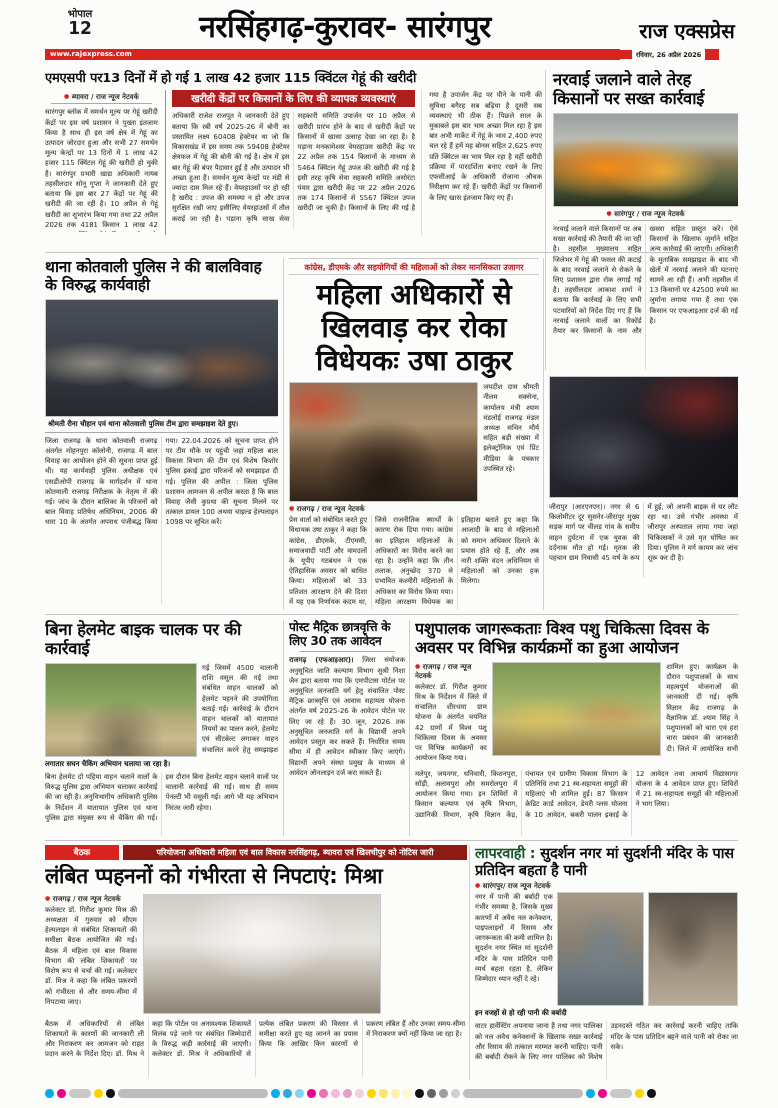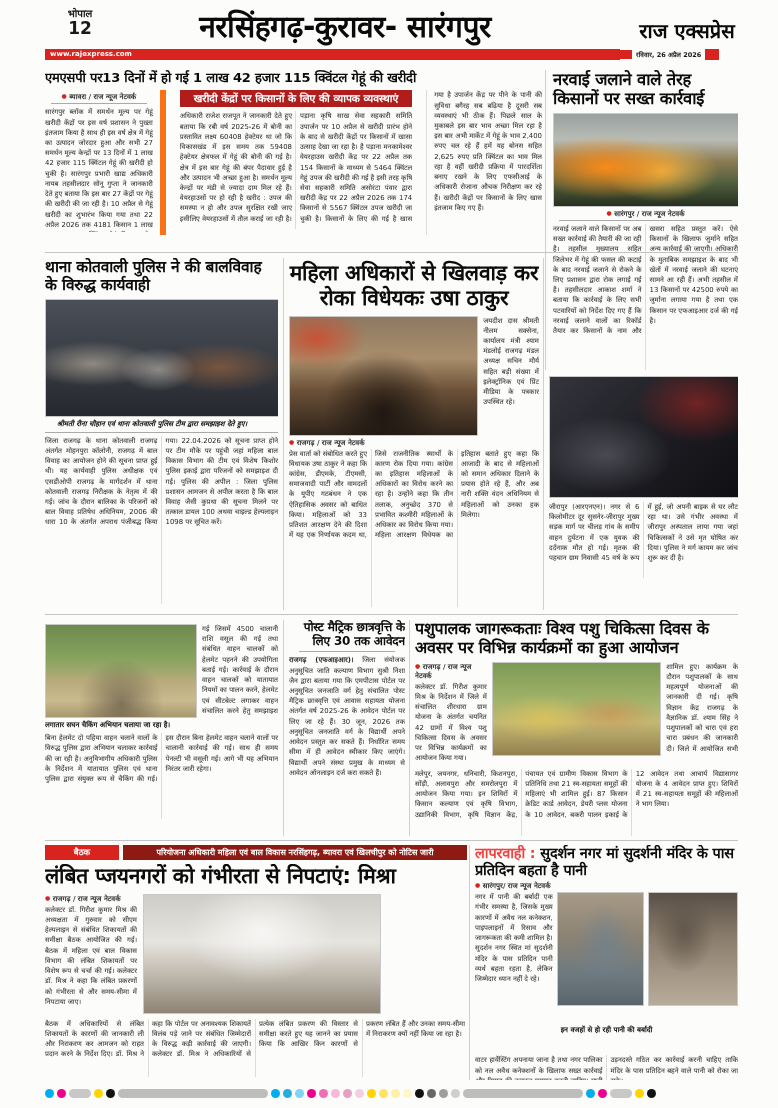--- a/index.html
+++ b/index.html
@@ -55,21 +55,21 @@
 </div>
 
 <div class="abs" style="left:45px;top:70px;width:497px;height:178px;overflow:hidden;">
   <div class="headline" style="font-size:13px;">एमएसपी पर13 दिनों में हो गई 1 लाख 42 हजार 115 क्विंटल गेहूं की खरीदी</div>
   <div style="display:flex;gap:7px;margin-top:5px;">
     <div style="width:116px;">
       <div class="byline"><span class="bdot">●</span> <span>ब्यावरा / राज न्यूज नेटवर्क</span></div>
       <div class="byline-rule"></div>
       <div class="bodytxt" style="height:125px;">सारंगपुर ब्लॉक में समर्थन मूल्य पर गेहूं खरीदी केंद्रों पर इस वर्ष प्रशासन ने पुख्ता इंतजाम किया है साथ ही इस वर्ष क्षेत्र में गेहूं का उत्पादन जोरदार हुआ और सभी 27 समर्थन मूल्य केन्द्रों पर 13 दिनों में 1 लाख 42 हजार 115 क्विंटल गेहूं की खरीदी हो चुकी है। सारंगपुर प्रभारी खाद्य अधिकारी नायब तहसीलदार सोनू गुप्ता ने जानकारी देते हुए बताया कि इस बार 27 केंद्रों पर गेहूं की खरीदी की जा रही है। 10 अप्रैल से गेहूं खरीदी का शुभारंभ किया गया तथा 22 अप्रैल 2026 तक 4181 किसान 1 लाख 42 हजार 115 क्विंटल गेहूं की उपज बेच चुके हैं। कृषि साख सेवा सहकारी समिति तलेनी में 22 अप्रैल तक 217 किसानों से 7 हजार 4 सौ 3 क्विंटल उपज की खरीदी की है।</div>
     </div>
-    <div style="width:250px;border-left:6px solid #f97316;border-right:1px solid #dcdcdc;padding:0 14px;">
+    <div style="width:250px;border-left:1px solid #f97316;border-right:1px solid #dcdcdc;padding:0 6px;">
       <div class="subheadbox">खरीदी केंद्रों पर किसानों के लिए की व्यापक व्यवस्थाएं</div>
       <div class="bodytxt cols2" style="height:118px;margin-top:4px;">
         <span>अधिकारी राजेश राजपूत ने जानकारी देते हुए बताया कि रबी वर्ष 2025-26 में बोनी का प्रस्तावित लक्ष्य 60408 हेक्टेयर था जो कि विकासखंड में इस समय तक 59408 हेक्टेयर क्षेत्रफल में गेहूं की बोनी की गई है। क्षेत्र में इस बार गेहूं की बंपर पैदावार हुई है और उत्पादन भी अच्छा हुआ है। समर्थन मूल्य केन्द्रों पर मंडी से ज्यादा दाम मिल रहे हैं। वेयरहाउसों पर हो रही है खरीद : उपज की समस्या न हो और उपज सुरक्षित रखी जाए इसीलिए वेयरहाउसों में तौल कराई जा रही है। पड़ाना कृषि साख सेवा सहकारी समिति उपार्जन पर 10 अप्रैल से खरीदी प्रारंभ होने के बाद से खरीदी केंद्रों पर किसानों में खासा उत्साह देखा जा रहा है।</span> <span>है पड़ाना मनकामेश्वर वेयरहाउस खरीदी केंद्र पर 22 अप्रैल तक 154 किसानों के माध्यम से 5464 क्विंटल गेहूं उपज की खरीदी की गई है इसी तरह कृषि सेवा सहकारी समिति असोरंटा पंवार द्वारा खरीदी केंद्र पर 22 अप्रैल 2026 तक 174 किसानों से 5567 क्विंटल उपज खरीदी जा चुकी है। किसानों के लिए की गई है खास व्यवस्था : खरीदी केंद्रों पर छाया, पानी और तुलाई की समुचित व्यवस्था की गई है।</span>
       </div>
     </div>
     <div style="width:116px;">
       <div class="bodytxt" style="height:145px;">गया है उपार्जन केंद्र पर पीने के पानी की सुविधा बगैरह सब बढ़िया है दूसरी सब व्यवस्थाएं भी ठीक हैं। पिछले साल के मुकाबले इस बार भाव अच्छा मिल रहा है इस बार अभी मार्केट में गेहूं के भाव 2,400 रुपए चल रहे हैं हमें यह बोनस सहित 2,625 रुपए प्रति क्विंटल का भाव मिल रहा है वहीं खरीदी प्रक्रिया में पारदर्शिता बनाए रखने के लिए एफसीआई के अधिकारी रोजाना औचक निरीक्षण कर रहे हैं। खरीदी केंद्रों पर किसानों के लिए खास इंतजाम किए गए हैं।</div>
     </div>
   </div>
 </div>
@@ -80,59 +80,61 @@
   <div class="byline"><span class="bdot">●</span> <span>सारंगपुर / राज न्यूज नेटवर्क</span></div>
   <div class="byline-rule"></div>
   <div class="bodytxt cols2" style="height:158px;">नरवाई जलाने वाले किसानों पर अब सख्त कार्रवाई की तैयारी की जा रही है। तहसील मुख्यालय सहित जिलेभर में गेहूं की फसल की कटाई के बाद नरवाई जलाने से रोकने के लिए प्रशासन द्वारा रोक लगाई गई है। तहसीलदार आकाश शर्मा ने बताया कि कार्रवाई के लिए सभी पटवारियों को निर्देश दिए गए हैं कि नरवाई जलाने वालों का रिकॉर्ड तैयार कर किसानों के नाम और खसरा सहित प्रस्तुत करें। ऐसे किसानों के खिलाफ जुर्माने सहित अन्य कार्रवाई की जाएगी। अधिकारी के मुताबिक समझाइश के बाद भी खेतों में नरवाई जलाने की घटनाएं सामने आ रही हैं। अभी तहसील में 13 किसानों पर 42500 रुपये का जुर्माना लगाया गया है तथा एक किसान पर एफआइआर दर्ज की गई है।</div>
 </div>
 
 <div class="hrule" style="left:45px;top:252px;width:693px;"></div>
 
 <div class="abs" style="left:45px;top:258px;width:233px;height:352px;overflow:hidden;">
   <div class="headline" style="font-size:15.5px;">थाना कोतवाली पुलिस ने की बालविवाह के विरुद्ध कार्यवाही</div>
   <div class="photo ph-night" style="width:100%;height:116px;margin-top:4px;"></div>
-  <div class="caption" style="margin:3px 12px;font-style:italic;">श्रीमती रीना चौहान एवं थाना कोतवाली पुलिस टीम द्वारा समझाइश देते हुए।</div>
+  <div class="caption" style="margin:3px 3px;">श्रीमती रीना चौहान एवं थाना कोतवाली पुलिस टीम द्वारा समझाइश देते हुए।</div>
   <div class="byline-rule" style="margin:0 0 3px 0;"></div>
   <div class="bodytxt cols2" style="height:168px;">जिला राजगढ़ के थाना कोतवाली राजगढ़ अंतर्गत मोहनपुरा कॉलोनी, राजगढ़ में बाल विवाह का आयोजन होने की सूचना प्राप्त हुई थी। यह कार्यवाही पुलिस अधीक्षक एवं एसडीओपी राजगढ़ के मार्गदर्शन में थाना कोतवाली राजगढ़ निरीक्षक के नेतृत्व में की गई। जांच के दौरान बालिका के परिजनों को बाल विवाह प्रतिषेध अधिनियम, 2006 की धारा 10 के अंतर्गत अपराध पंजीबद्ध किया गया। 22.04.2026 को सूचना प्राप्त होने पर टीम मौके पर पहुंची जहां महिला बाल विकास विभाग की टीम एवं विशेष किशोर पुलिस इकाई द्वारा परिजनों को समझाइश दी गई। पुलिस की अपील : जिला पुलिस प्रशासन आमजन से अपील करता है कि बाल विवाह जैसी कुप्रथा की सूचना मिलने पर तत्काल डायल 100 अथवा चाइल्ड हेल्पलाइन 1098 पर सूचित करें।</div>
 </div>
 
 <div class="vrule" style="left:283px;top:258px;height:352px;"></div>
 
 <div class="abs" style="left:289px;top:258px;width:250px;height:352px;overflow:hidden;">
-  <div class="headline" style="font-size:21px;text-align:center;margin-top:3px;">महिला अधिकारों से खिलवाड़ कर रोका विधेयकः उषा ठाकुर</div>
+  <div class="kicker">कांग्रेस, डीएमके और सहयोगियों की महिलाओं को लेकर मानसिकता उजागर</div>
+  <div class="headline" style="font-size:28px;text-align:center;margin-top:3px;">महिला अधिकारों से खिलवाड़ कर रोका विधेयकः उषा ठाकुर</div>
   <div style="display:flex;gap:5px;margin-top:5px;">
     <div class="photo ph-press" style="width:188px;height:118px;"></div>
     <div class="bodytxt" style="width:56px;height:118px;">जयदीश दास श्रीमती नीलम सक्सेना, कार्यालय मंत्री श्याम मंडलोई राजगढ़ मंडल अध्यक्ष सचिन मौर्य सहित बड़ी संख्या में इलेक्ट्रॉनिक एवं प्रिंट मीडिया के पत्रकार उपस्थित रहे।</div>
   </div>
   <div class="byline" style="text-align:left;"><span class="bdot">●</span> <span>राजगढ़ / राज न्यूज नेटवर्क</span></div>
   <div class="bodytxt cols3" style="height:158px;">प्रेस वार्ता को संबोधित करते हुए विधायक उषा ठाकुर ने कहा कि कांग्रेस, डीएमके, टीएमसी, समाजवादी पार्टी और वामदलों के यूपीए गठबंधन ने एक ऐतिहासिक अवसर को बाधित किया। महिलाओं को 33 प्रतिशत आरक्षण देने की दिशा में यह एक निर्णायक कदम था, जिसे राजनीतिक स्वार्थों के कारण रोक दिया गया। कांग्रेस का इतिहास महिलाओं के अधिकारों का विरोध करने का रहा है। उन्होंने कहा कि तीन तलाक, अनुच्छेद 370 से प्रभावित कश्मीरी महिलाओं के अधिकार का विरोध किया गया। महिला आरक्षण विधेयक का इतिहास बताते हुए कहा कि आजादी के बाद से महिलाओं को समान अधिकार दिलाने के प्रयास होते रहे हैं, और अब नारी शक्ति वंदन अधिनियम से महिलाओं को उनका हक मिलेगा।</div>
 </div>
 
 <div class="vrule" style="left:543px;top:258px;height:352px;"></div>
 
 <div class="abs" style="left:549px;top:372px;width:189px;height:238px;overflow:hidden;">
   <div class="photo ph-accident" style="width:100%;height:120px;margin-top:4px;"></div>
   <div class="bodytxt cols2" style="height:76px;margin-top:4px;">जीरापुर (आरएनएन)। नगर से 6 किलोमीटर दूर सुसनेर-जीरापुर मुख्य सड़क मार्ग पर चीलड़ गांव के समीप वाहन दुर्घटना में एक युवक की दर्दनाक मौत हो गई। मृतक की पहचान ग्राम निवासी 45 वर्ष के रूप में हुई, जो अपनी बाइक से घर लौट रहा था। उसे गंभीर अवस्था में जीरापुर अस्पताल लाया गया जहां चिकित्सकों ने उसे मृत घोषित कर दिया। पुलिस ने मर्ग कायम कर जांच शुरू कर दी है।</div>
 </div>
 
 <div class="hrule" style="left:45px;top:614px;width:693px;"></div>
 
 <div class="abs" style="left:45px;top:620px;width:233px;height:216px;overflow:hidden;">
+  <div class="headline" style="font-size:16.5px;">बिना हेलमेट बाइक चालक पर की कार्रवाई</div>
   <div style="display:flex;gap:5px;margin-top:4px;">
     <div class="photo ph-police" style="width:150px;height:92px;"></div>
     <div class="bodytxt" style="width:76px;height:92px;">गई जिसमें 4500 चालानी राशि वसूल की गई तथा संबंधित वाहन चालकों को हेलमेट पहनने की उपयोगिता बताई गई। कार्रवाई के दौरान वाहन चालकों को यातायात नियमों का पालन करने, हेलमेट एवं सीटबेल्ट लगाकर वाहन संचालित करने हेतु समझाइश भी दी गई।</div>
   </div>
   <div class="caption" style="margin:3px 0;">लगातार सघन चैकिंग अभियान चलाया जा रहा है।</div>
   <div class="bodytxt cols2" style="height:86px;">बिना हेलमेट दो पहिया वाहन चलाने वालों के विरुद्ध पुलिस द्वारा अभियान चलाकर कार्रवाई की जा रही है। अनुविभागीय अधिकारी पुलिस के निर्देशन में यातायात पुलिस एवं थाना पुलिस द्वारा संयुक्त रूप से चैकिंग की गई। इस दौरान बिना हेलमेट वाहन चलाने वालों पर चालानी कार्रवाई की गई। साथ ही समय पेनल्टी भी वसूली गई। आगे भी यह अभियान निरंतर जारी रहेगा।</div>
 </div>
 
 <div class="vrule" style="left:283px;top:620px;height:216px;"></div>
 
 <div class="abs" style="left:289px;top:620px;width:116px;height:216px;overflow:hidden;">
-  <div class="headline" style="font-size:12px;text-align:right;">पोस्ट मैट्रिक छात्रवृत्ति के लिए 30 तक आवेदन</div>
+  <div class="headline" style="font-size:12px;text-align:left;">पोस्ट मैट्रिक छात्रवृत्ति के लिए 30 तक आवेदन</div>
   <div class="byline-rule" style="margin:3px 10px;"></div>
   <div class="bodytxt" style="height:168px;">
     <b>राजगढ़ (एफआइआर)।</b>
     <span>जिला संयोजक अनुसूचित जाति कल्याण विभाग सुश्री निशा जैन द्वारा बताया गया कि एमपीटास पोर्टल पर अनुसूचित जनजाति वर्ग हेतु संचालित पोस्ट मैट्रिक छात्रवृत्ति एवं आवास सहायता योजना अंतर्गत वर्ष 2025-26 के आवेदन पोर्टल पर लिए जा रहे हैं। 30 जून, 2026 तक अनुसूचित जनजाति वर्ग के विद्यार्थी अपने आवेदन प्रस्तुत कर सकते हैं। निर्धारित समय सीमा में ही आवेदन स्वीकार किए जाएंगे। विद्यार्थी अपने संस्था प्रमुख के माध्यम से आवेदन ऑनलाइन दर्ज करा सकते हैं।</span>
   </div>
 </div>
 
 <div class="vrule" style="left:409px;top:620px;height:216px;"></div>
 
 <div class="abs" style="left:415px;top:620px;width:323px;height:216px;overflow:hidden;">
@@ -147,45 +149,45 @@
   </div>
   <div class="bodytxt cols3" style="height:104px;margin-top:5px;">मलेपुर, जयनगर, धनिचारी, किशनपुरा, सोंड़ी, अलावपुरा और समरोलपुरा में आयोजन किया गया। इन शिविरों में किसान कल्याण एवं कृषि विभाग, उद्यानिकी विभाग, कृषि विज्ञान केंद्र, पंचायत एवं ग्रामीण विकास विभाग के प्रतिनिधि तथा 21 स्व-सहायता समूहों की महिलाएं भी शामिल हुईं। 87 किसान क्रेडिट कार्ड आवेदन, डेयरी प्लस योजना के 10 आवेदन, बकरी पालन इकाई के 12 आवेदन तथा आचार्य विद्यासागर योजना के 4 आवेदन प्राप्त हुए। शिविरों में 21 स्व-सहायता समूहों की महिलाओं ने भाग लिया।</div>
 </div>
 
 <div class="hrule" style="left:45px;top:840px;width:693px;"></div>
 
 <div class="abs sectionlabel" style="left:45px;top:845px;width:74px;">बैठक</div>
 <div class="abs kickerbar" style="left:123px;top:845px;width:344px;">परियोजना अधिकारी महिला एवं बाल विकास नरसिंहगढ़, ब्यावरा एवं खिलचीपुर को नोटिस जारी</div>
 
 <div class="abs" style="left:45px;top:864px;width:420px;height:216px;overflow:hidden;">
-  <div class="headline" style="font-size:21px;">लंबित प्जयनगरों को गंभीरता से निपटाएं: मिश्रा</div>
+  <div class="headline" style="font-size:21px;">लंबित प्पहननों को गंभीरता से निपटाएं: मिश्रा</div>
   <div style="display:flex;gap:6px;margin-top:5px;">
     <div style="width:92px;">
       <div class="byline" style="text-align:left;padding:0 0 2px 0;"><span class="bdot">●</span> <span>राजगढ़ / राज न्यूज नेटवर्क</span></div>
       <div class="bodytxt" style="height:108px;">कलेक्टर डॉ. गिरीश कुमार मिश्र की अध्यक्षता में गुरुवार को सीएम हेल्पलाइन से संबंधित शिकायतों की समीक्षा बैठक आयोजित की गई। बैठक में महिला एवं बाल विकास विभाग की लंबित शिकायतों पर विशेष रूप से चर्चा की गई। कलेक्टर डॉ. मिश्र ने कहा कि लंबित प्रकरणों को गंभीरता से और समय-सीमा में निपटाया जाए।</div>
     </div>
     <div class="photo ph-meeting" style="width:236px;height:118px;"></div>
   </div>
   <div class="bodytxt cols4" style="height:58px;margin-top:5px;">बैठक में अधिकारियों से लंबित शिकायतों के कारणों की जानकारी ली और निराकरण कर आमजन को राहत प्रदान करने के निर्देश दिए। डॉ. मिश्र ने कहा कि पोर्टल पर अनावश्यक शिकायतें विलंब पड़े जाने पर संबंधित जिम्मेदारों के विरुद्ध कड़ी कार्रवाई की जाएगी। कलेक्टर डॉ. मिश्र ने अधिकारियों से प्रत्येक लंबित प्रकरण की विस्तार से समीक्षा करते हुए यह जानने का प्रयास किया कि आखिर किन कारणों से प्रकरण लंबित हैं और उनका समय-सीमा में निराकरण क्यों नहीं किया जा रहा है।</div>
 </div>
 
 <div class="vrule" style="left:469px;top:845px;height:235px;"></div>
 
 <div class="abs" style="left:475px;top:845px;width:263px;height:235px;overflow:hidden;">
   <div class="headline" style="font-size:14.5px;">
-    <span style="color:#ef4444;text-align:right;">लापरवाही :</span>
+    <span style="color:#14532d;text-align:right;">लापरवाही :</span>
     <span>सुदर्शन नगर मां सुदर्शनी मंदिर के पास प्रतिदिन बहता है पानी</span>
   </div>
   <div class="byline" style="text-align:left;"><span class="bdot">●</span> <span>सारंगपुर/ राज न्यूज नेटवर्क</span></div>
   <div style="display:flex;gap:4px;">
     <div class="bodytxt" style="width:78px;height:112px;">नगर में पानी की बर्बादी एक गंभीर समस्या है, जिसके मुख्य कारणों में अवैध नल कनेक्शन, पाइपलाइनों में रिसाव और जागरूकता की कमी शामिल है। सुदर्शन नगर स्थित मां सुदर्शनी मंदिर के पास प्रतिदिन पानी व्यर्थ बहता रहता है, लेकिन जिम्मेदार ध्यान नहीं दे रहे।</div>
     <div class="photo ph-water1" style="width:86px;height:112px;"></div>
     <div class="photo ph-water2" style="width:88px;height:112px;"></div>
   </div>
-  <div class="caption" style="margin:20px 0;text-align:center;">इन वजहों से हो रही पानी की बर्बादी</div>
+  <div class="caption" style="margin:3px 0;">इन वजहों से हो रही पानी की बर्बादी</div>
   <div class="bodytxt cols2" style="height:64px;">वाटर हार्वेस्टिंग अपनाया जाना है तथा नगर पालिका को नल अवैध कनेक्शनों के खिलाफ सख्त कार्रवाई और रिसाव की तत्काल मरम्मत करनी चाहिए। पानी की बर्बादी रोकने के लिए नगर पालिका को विशेष उड़नदस्ते गठित कर कार्रवाई करनी चाहिए ताकि मंदिर के पास प्रतिदिन बहने वाले पानी को रोका जा सके।</div>
 </div>
 
 <div class="abs" id="registration-marks" style="left:45px;top:1088px;width:693px;height:10px;">
     <span class="regdot" style="background: rgb(0, 174, 239);"></span>
     <span class="regdot" style="background: rgb(236, 0, 140);"></span>
     <span class="regbar" style="background: rgb(200, 200, 200); width: 22px;"></span>
     <span class="regdot" style="background: rgb(255, 212, 0);"></span>
     <span class="regdot" style="background: rgb(17, 17, 17);"></span>
     <span class="regbar" style="background: rgb(189, 189, 189); width: 150px;"></span>

